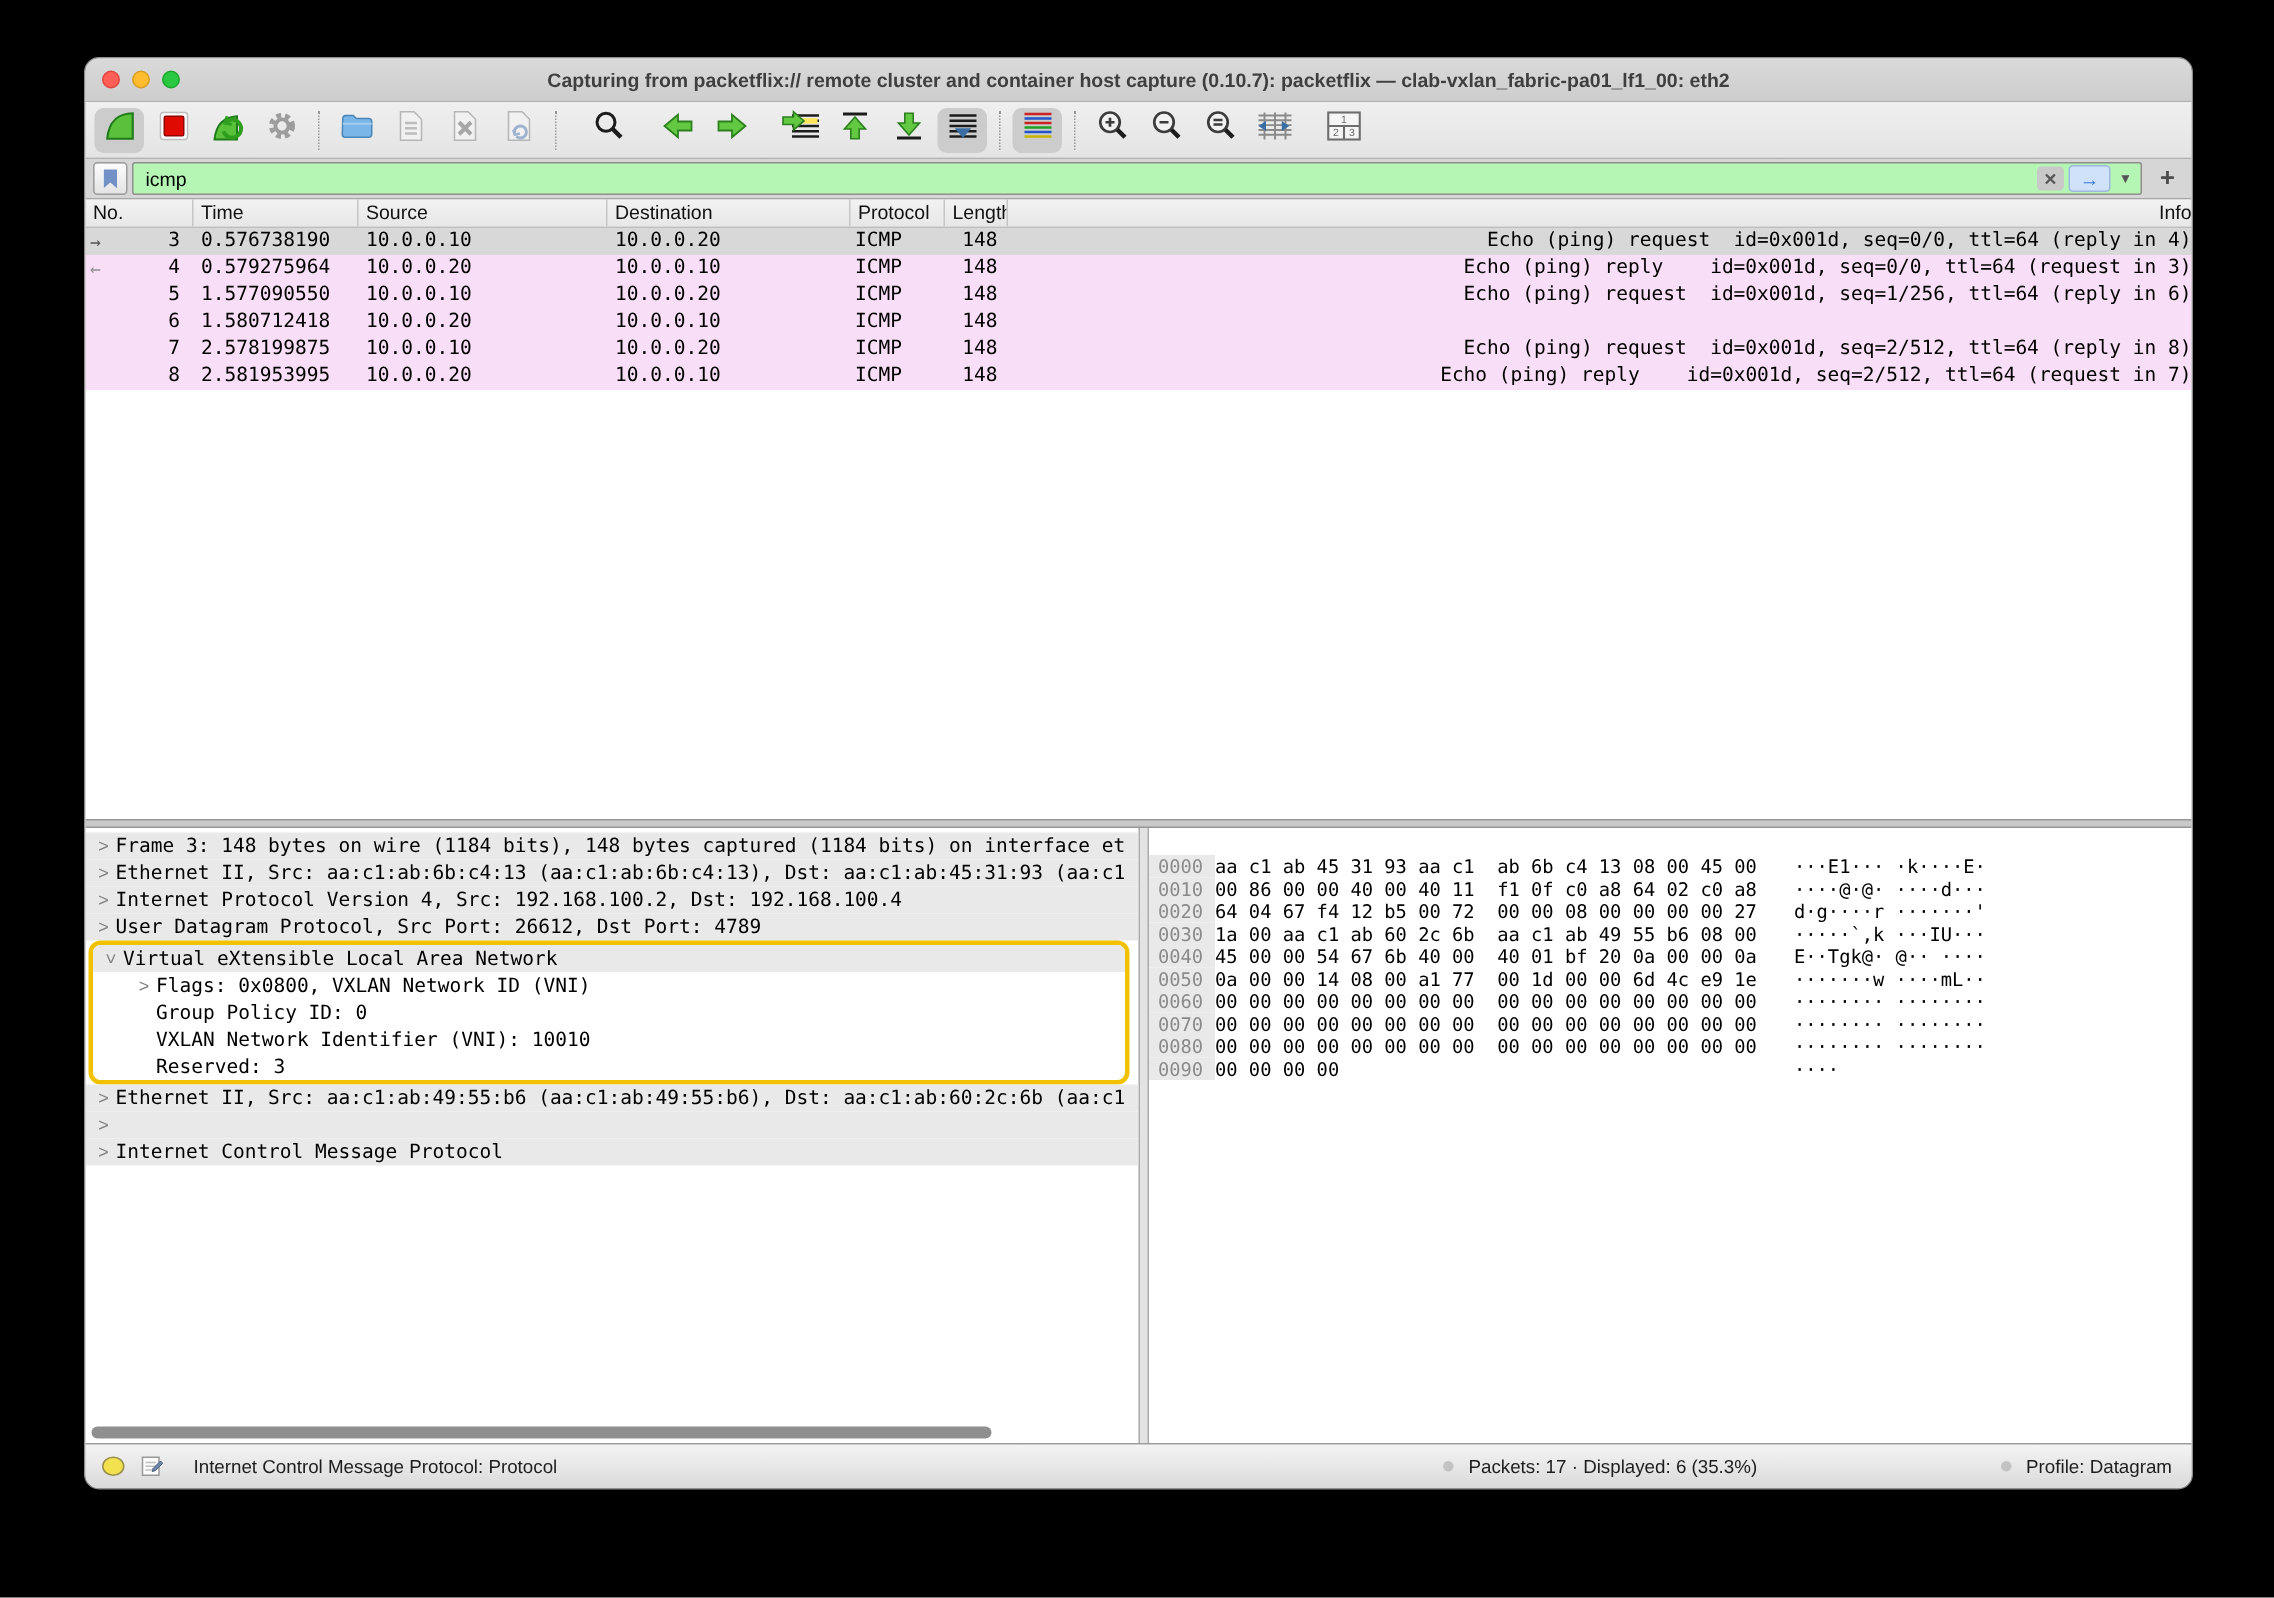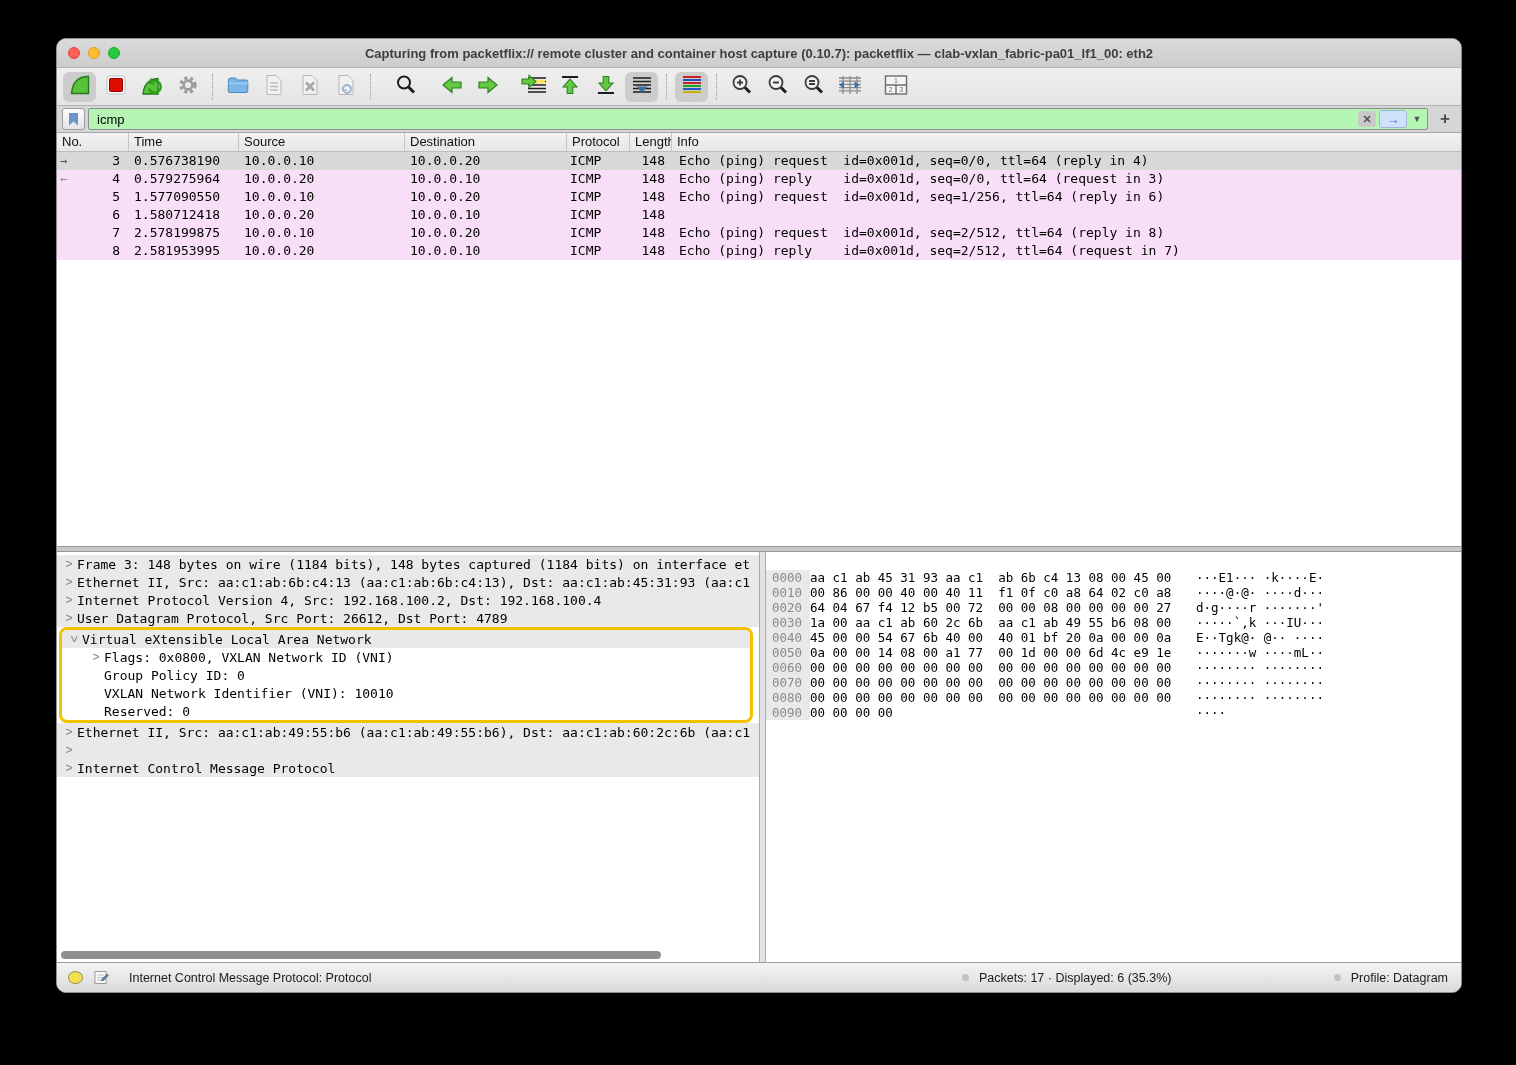--- a/index.html
+++ b/index.html
@@ -50,21 +50,21 @@
     display:flex;font-size:13px;color:#111;flex:none;line-height:17px;}
   .plist-header > span{border-left:1px solid #c6c6c6;padding-left:5px;box-sizing:border-box;
     white-space:nowrap;overflow:hidden;}
   .plist-header > span:first-child{border-left:none;}
   .c-no{width:71px;flex:none;}
   .c-time{width:110px;flex:none;}
   .c-src{width:166px;flex:none;}
   .c-dst{width:162px;flex:none;}
   .c-proto{width:63px;flex:none;}
   .c-len{width:42px;flex:none;}
-  .c-info{flex:1;min-width:0;}
+  .c-info{flex:1;min-width:0;text-align:right;}
   .prow{height:18px;display:flex;font-family:"DejaVu Sans Mono","Liberation Mono",monospace;
     font-size:13px;line-height:18px;color:#000;white-space:pre;flex:none;}
   .prow.pink{background:#f8def6;}
   .prow.selected{background:#d8d8d8;}
   .prow .c-no{position:relative;text-align:right;padding-right:8px;box-sizing:border-box;}
   .prow .marker{position:absolute;left:3px;top:0;font-size:12px;}
   .marker.req{color:#555;}
   .marker.rep{color:#909090;}
   .prow .c-time,.prow .c-src,.prow .c-dst{padding-left:6px;box-sizing:border-box;}
   .prow .c-proto{padding-left:4px;box-sizing:border-box;}
@@ -407,21 +407,21 @@
         <div class="drow lvl1">
           <span class="exp"></span>
           <span class="dtext">Group Policy ID: 0</span>
         </div>
         <div class="drow lvl1">
           <span class="exp"></span>
           <span class="dtext">VXLAN Network Identifier (VNI): 10010</span>
         </div>
         <div class="drow lvl1">
           <span class="exp"></span>
-          <span class="dtext">Reserved: 0</span>
+          <span class="dtext">Reserved: 3</span>
         </div>
       </div>
       <div class="drow shaded lvl0">
         <span class="exp">&gt;</span>
         <span class="dtext">Ethernet II, Src: aa:c1:ab:49:55:b6 (aa:c1:ab:49:55:b6), Dst: aa:c1:ab:60:2c:6b (aa:c1</span>
       </div>
       <div class="drow shaded lvl0">
         <span class="exp">&gt;</span>
       </div>
       <div class="drow shaded lvl0">

